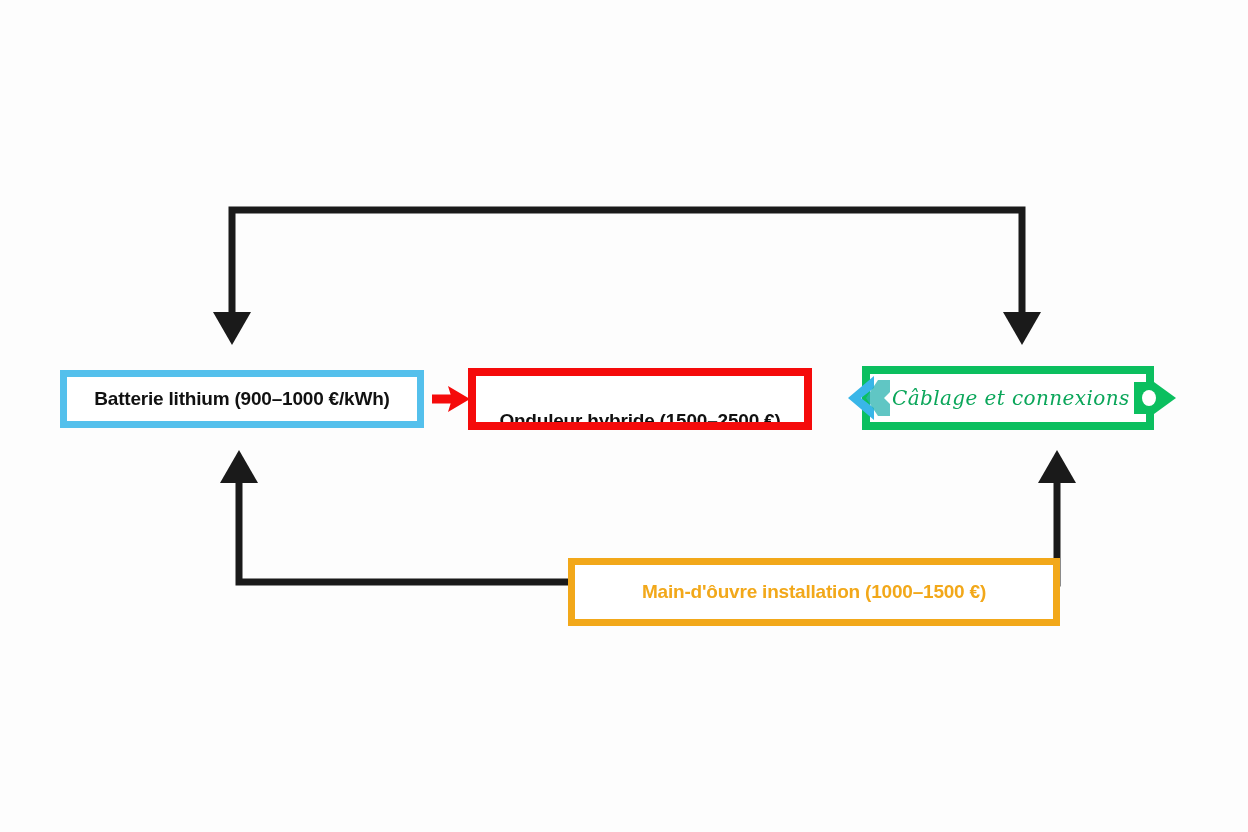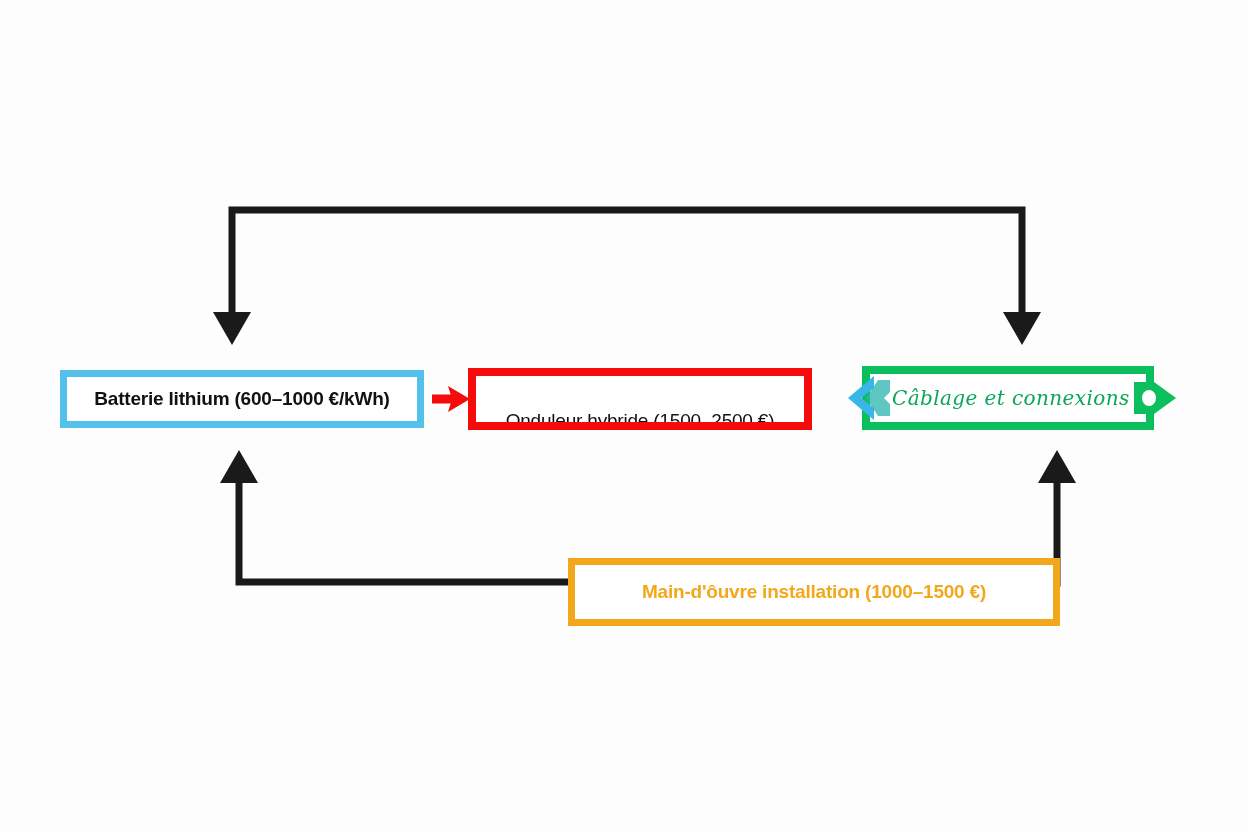--- a/index.html
+++ b/index.html
@@ -59,21 +59,21 @@
 
   .node-inverter {
     left: 468px;
     top: 368px;
     width: 344px;
     height: 62px;
     border: 8px solid #f50b0b;
   }
   .node-inverter .node-label {
     font-size: 19px;
-    font-weight: normal;
+    font-weight: bold;
     color: #111111;
     letter-spacing: -0.2px;
     margin-top: 44px;
   }
 
   .node-wiring {
     left: 862px;
     top: 366px;
     width: 292px;
     height: 64px;
@@ -153,21 +153,21 @@
       <path d="M1025,564 L1025,602 L992,583 Z" fill="#1a1a1a"></path>
     </g>
 
     <g>
       <path d="M432,399 L452,399" stroke="#f50b0b" stroke-width="9" stroke-linecap="butt" fill="none"></path>
       <path d="M448,386 L470,399 L448,412 L452,399 Z" fill="#f50b0b"></path>
     </g>
   </svg>
 
   <div class="node node-battery">
-    <span class="node-label">Batterie lithium (600–1000 €/kWh)</span>
+    <span class="node-label">Batterie lithium (900–1000 €/kWh)</span>
   </div>
 
   <div class="node node-inverter">
     <span class="node-label">Onduleur hybride (1500–2500 €)</span>
   </div>
 
   <div class="node node-wiring">
     <span class="node-label">Câblage et connexions (300-500 €)</span>
   </div>
 

